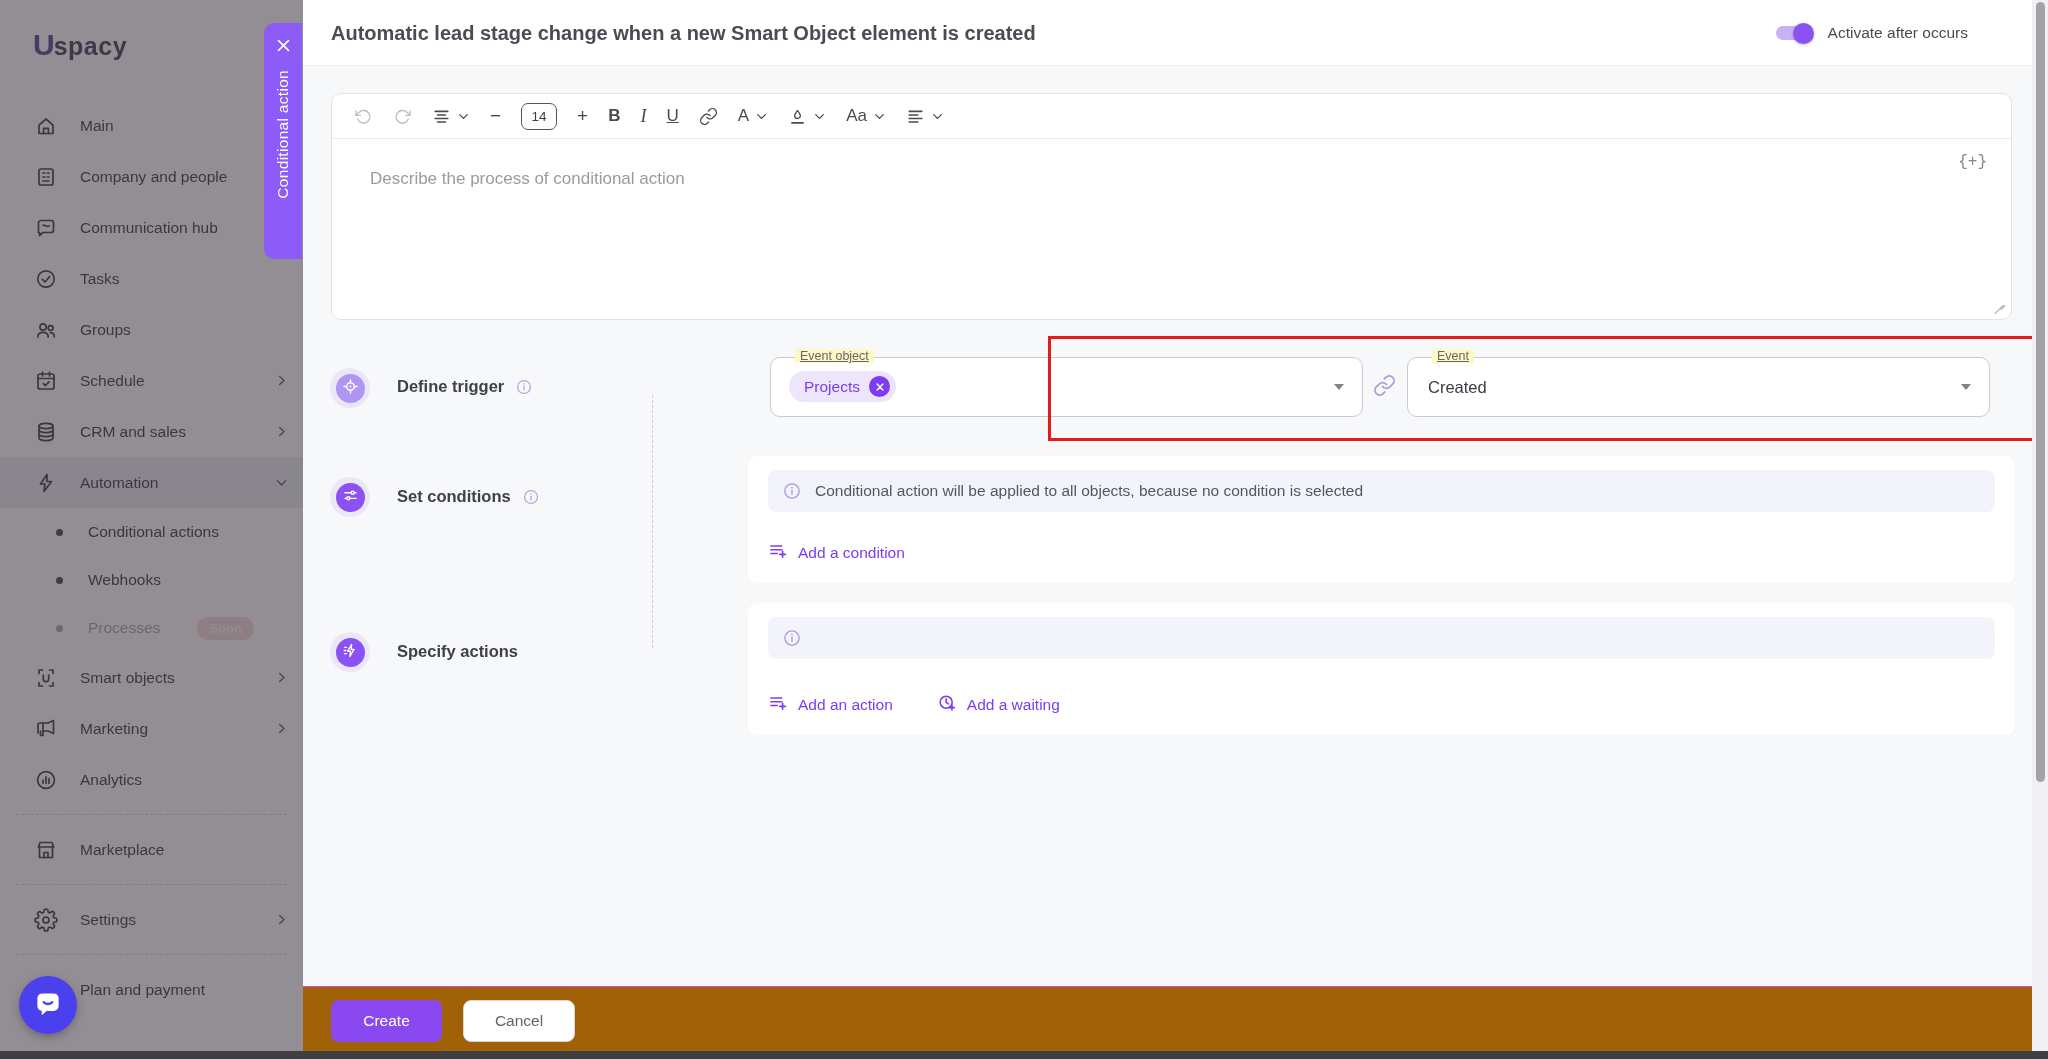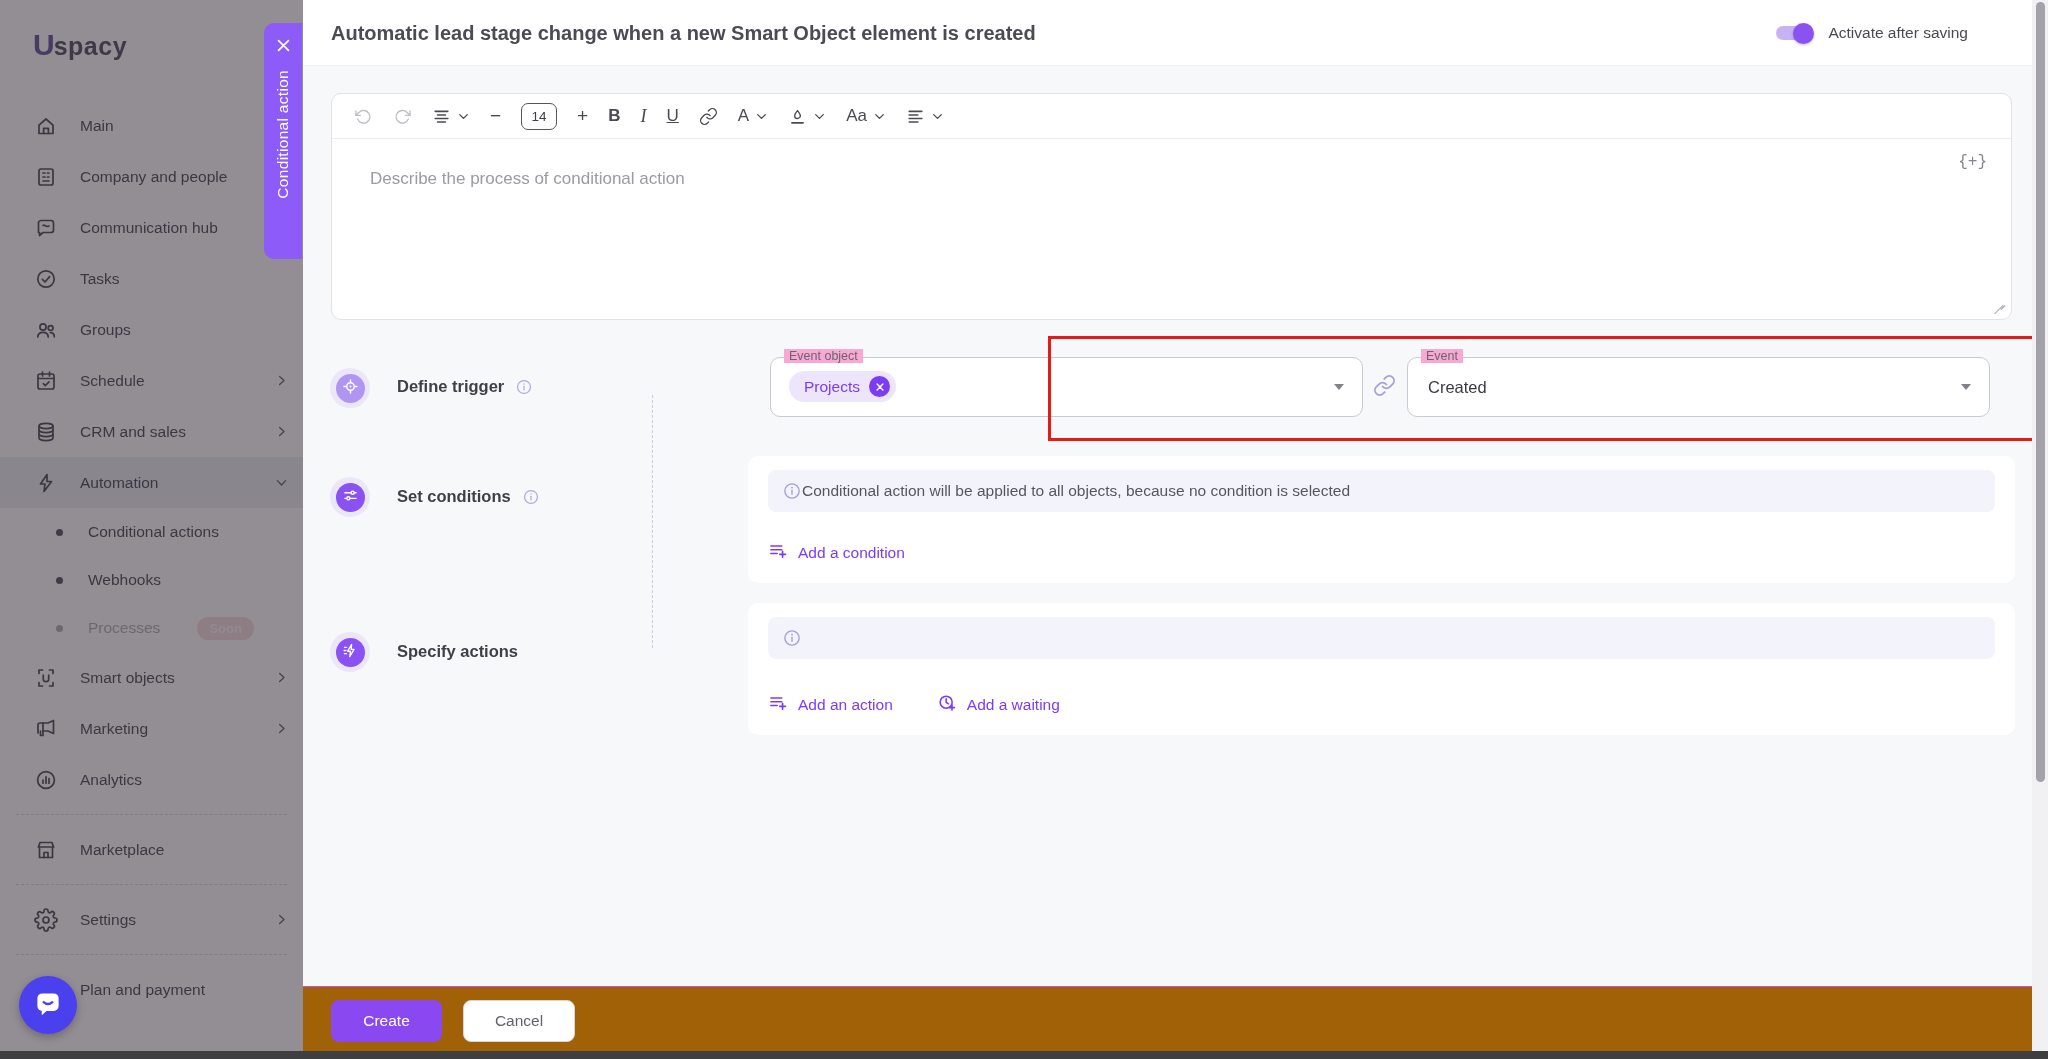--- a/index.html
+++ b/index.html
@@ -70,37 +70,37 @@
   .step-marker .inner { width:29px; height:29px; border-radius:50%; background:#8a52f2; color:#fff; display:flex; align-items:center; justify-content:center; }
   .step-marker.first .inner { background:#b096f2; }
   .step-marker .inner svg { width:17px; height:17px; }
   .step-label { position:absolute; display:flex; align-items:center; gap:11px; font-size:16.5px; font-weight:600; color:#3f3f49; }
   .info-i { color:#b1a7d9; display:flex; cursor:pointer; background:none; border:none; padding:0; }
   .info-i svg { width:18px; height:18px; }
 
   
   .annotation-box { position:absolute; left:745px; top:336px; width:1267px; height:105px; border:3px solid #e31b1b; z-index:8; pointer-events:none; }
   .field { position:absolute; height:60px; background:#fff; border:1px solid #cacad2; border-radius:10px; cursor:pointer; }
-  .field-label { position:absolute; top:-9px; left:13px; background:#f9a8d4; padding:0 5px; font-size:12.5px; color:#66666e; }
+  .field-label { position:absolute; top:-9px; left:24px; background:#fef9c3; padding:0 5px; font-size:12.5px; color:#66666e;text-decoration:underline; }
   .field-eventobject { left:467px; top:357px; width:593px; }
   .field-event { left:1104px; top:357px; width:583px; }
   .field-value { position:absolute; left:20px; top:0; height:58px; display:flex; align-items:center; font-size:16.5px; color:#3b3b45; }
   .dd-arrow { position:absolute; right:18px; top:26px; width:0; height:0; border-left:5.5px solid transparent; border-right:5.5px solid transparent; border-top:6.5px solid #82828a; }
   .chip { position:absolute; left:18px; top:13px; display:inline-flex; align-items:center; gap:9px; background:#ece5fc; border-radius:17px; padding:5px 6px 5px 15px; }
   .chip-text { color:#7c3cf3; font-size:15.5px; font-weight:500; }
   .chip-x { width:21px; height:21px; border-radius:50%; background:#7c3cf3; border:none; color:#fff; display:flex; align-items:center; justify-content:center; cursor:pointer; }
   .chip-x svg { width:10px; height:10px; }
   .link-between { position:absolute; left:1070px; top:374px; color:#a99ddc; }
   .link-between svg { width:23px; height:23px; }
 
   
   .card { position:absolute; left:445px; width:1267px; background:#fff; border-radius:10px; }
   .card-conditions { top:456px; height:127px; }
   .card-actions { top:603px; height:132px; }
-  .banner { position:absolute; left:20px; right:20px; top:14px; height:42px; background:#f3f3fb; border-radius:8px; display:flex; align-items:center; padding:0 14px; }
+  .banner { position:absolute; left:20px; right:20px; top:14px; height:42px; background:#f3f3fb; border-radius:8px; display:flex; align-items:center; gap:13px; padding:0 14px; }
   .banner .info-i { color:#a89cd9; }
   .banner .info-i svg { width:20px; height:20px; }
   .banner-text { font-size:15.5px; color:#56565f; }
   .card-links { position:absolute; left:20px; bottom:18px; display:flex; align-items:center; gap:44px; }
   .p-link { display:flex; align-items:center; gap:10px; background:none; border:none; color:#7c3cf3; font-size:15.5px; font-weight:500; cursor:pointer; font-family:inherit; }
   .p-link svg { width:20px; height:20px; }
 
   
   .panel-footer { position:absolute; left:0; right:0; bottom:0; height:65px; background:#a16207; border-top:1px solid #d946ef; }
   .btn-create { position:absolute; left:28px; top:13px; width:111px; height:42px; background:#8a49f0; color:#fff; border:none; border-radius:8px; font-size:15.5px; cursor:pointer; font-family:inherit; }
@@ -319,21 +319,21 @@
     </span>
   </button>
 
   <main class="panel">
     <header class="panel-header">
       <h1 class="page-title">Automatic lead stage change when a new Smart Object element is created</h1>
       <div class="activate-wrap">
         <div class="toggle on">
             <div class="knob"></div>
           </div>
-        <span class="toggle-label">Activate after saving</span>
+        <span class="toggle-label">Activate after occurs</span>
       </div>
     </header>
 
     <section class="editor-card">
       <div class="ed-toolbar" id="ed-toolbar">
           <button class="tb-btn disabled">
             <span style="display: flex;">
               <svg viewBox="0 0 24 24" stroke="currentColor" fill="none" stroke-width="1.7" stroke-linecap="round" stroke-linejoin="round">
                 <polyline points="2.5 5 2.5 10.5 8 10.5"></polyline>
                 <path d="M4.6 15a8 8 0 1 0 1.9-8.3L2.5 10.5"></path>

